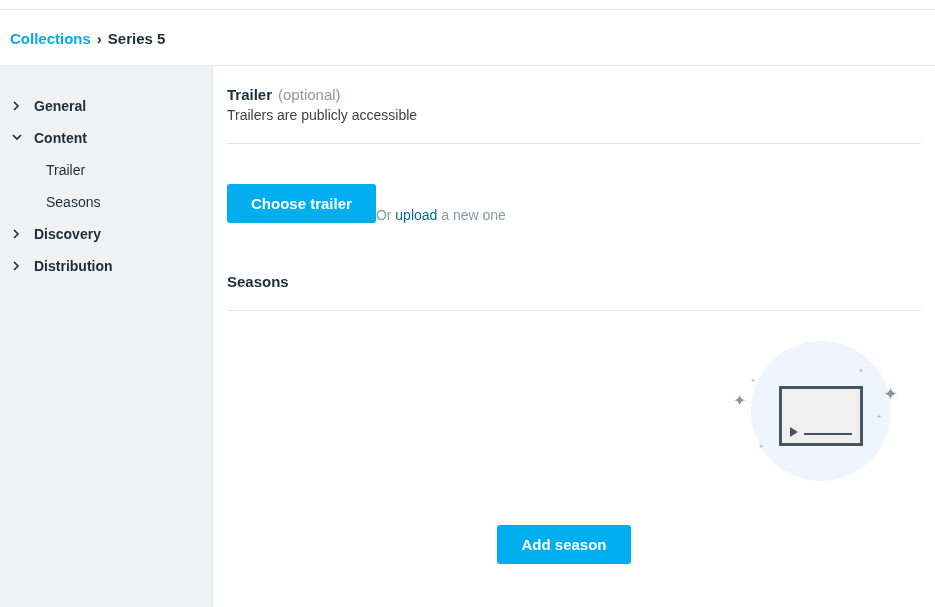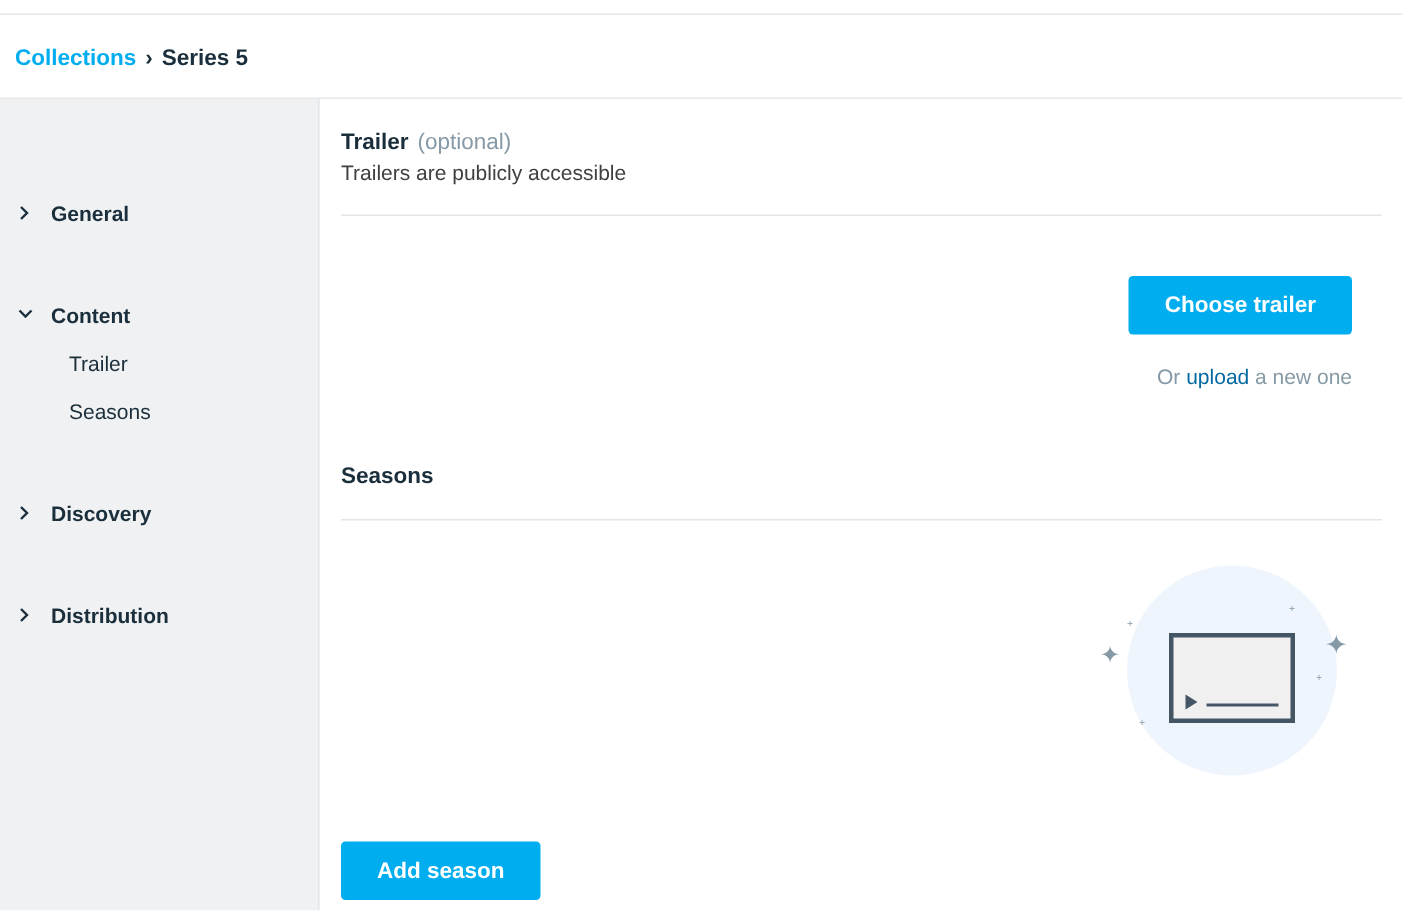--- a/index.html
+++ b/index.html
@@ -52,21 +52,20 @@
     }
     .side-item {
       display: flex;
       align-items: center;
       padding: 8px 10px;
       gap: 10px;
       cursor: pointer;
       font-size: 14px;
       color: #1a2e3b;
       font-weight: 600;
-      margin-top: 36px;
     }
     .side-item .chev {
       width: 14px;
       display: inline-flex;
       justify-content: center;
     }
     .side-sub {
       padding: 8px 10px 8px 46px;
       font-size: 14px;
       color: #1a2e3b;
@@ -101,21 +100,20 @@
     }
     .divider {
       border: none;
       border-top: 1px solid #e3e6e8;
       margin-top: 20px;
     }
     .action-area {
       margin-top: 40px;
       margin-bottom: 40px;
       display: flex;
-      flex-direction: column;
       align-items: flex-end;
       padding-right: 20px;
     }
     .btn-primary {
       background: #00adef;
       color: #fff;
       border: none;
       padding: 11px 24px;
       font-size: 15px;
       font-weight: 600;
@@ -188,21 +186,21 @@
     }
     .sparkle.s1 { left: -8px; top: 50px; font-size: 16px; }
     .sparkle.s2 { left: 10px; top: 36px; font-size: 7px; }
     .sparkle.s3 { left: 118px; top: 26px; font-size: 7px; }
     .sparkle.s4 { left: 142px; top: 42px; font-size: 18px; }
     .sparkle.s5 { left: 136px; top: 72px; font-size: 7px; }
     .sparkle.s6 { left: 18px; top: 102px; font-size: 7px; }
     .add-season-area {
       margin-top: 44px;
       display: flex;
-      justify-content: flex-start;
+      justify-content: center;
       padding-right: 20px;
     }
   </style>
 </head>
 <body>
 
 <div class="top-bar"></div>
 
 <div class="breadcrumb-bar">
   <span class="breadcrumb-link">Collections</span>

